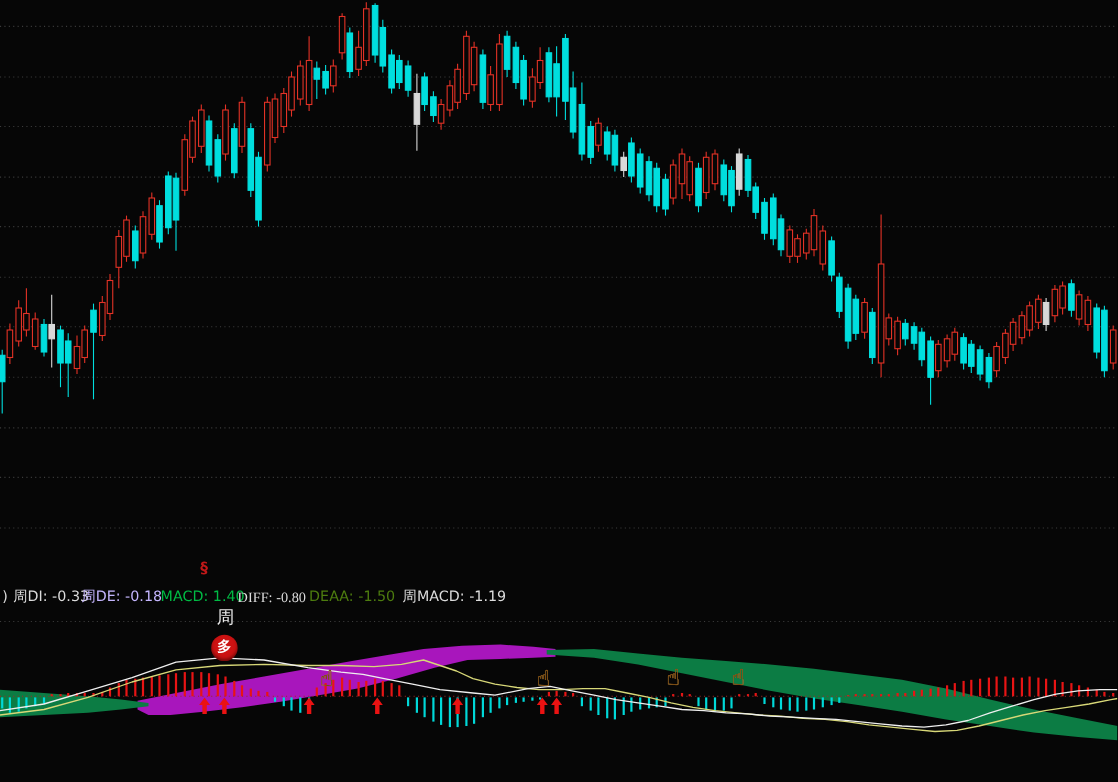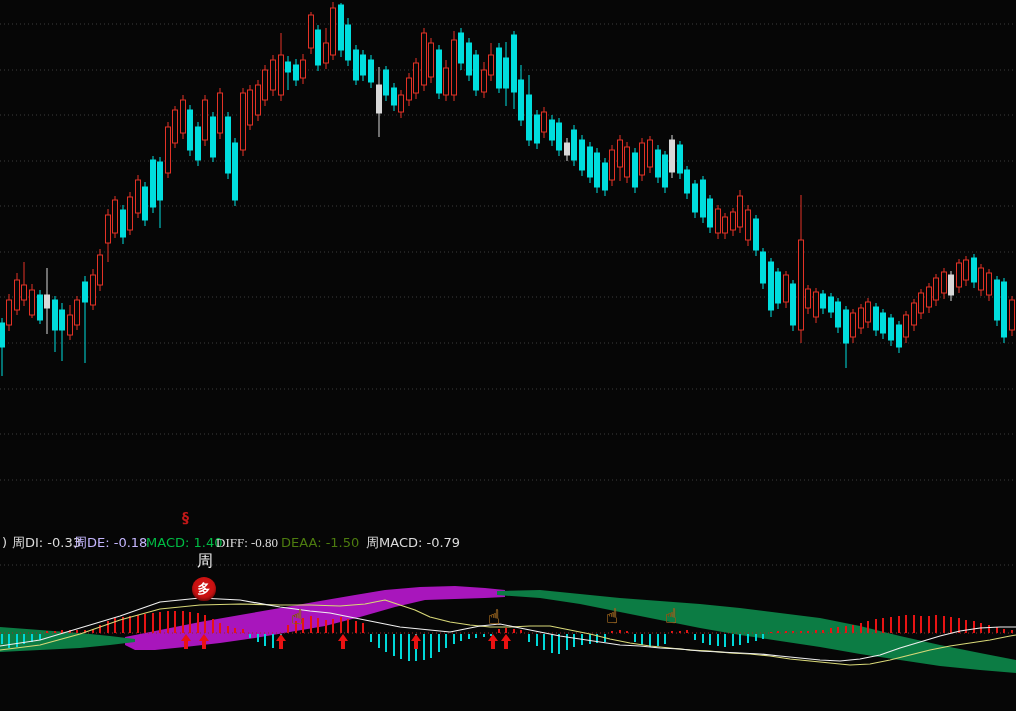--- a/index.html
+++ b/index.html
@@ -477,21 +477,21 @@
       </g>
     </svg>
 
   <div class="param-row">
       <span style="left: 2px; color: rgb(220, 220, 220);">)</span>
       <span style="left: 12px; color: rgb(220, 220, 220);">周DI: -0.33</span>
       <span style="left: 74px; color: #c4b5fd;">周DE: -0.18</span>
       <span style="left: 146px; color: rgb(0, 187, 68);">MACD: 1.40</span>
       <span style="left: 216px; color: rgb(220, 220, 220); font-family: Liberation Serif, serif;">DIFF: -0.80</span>
       <span style="left: 281px; color: #4d7c0f;">DEAA: -1.50</span>
-      <span style="left: 366px; color: rgb(220, 220, 220);">周MACD: -0.79</span>
+      <span style="left: 366px; color: rgb(220, 220, 220);">周MACD: -1.19</span>
     </div>
 
   <div class="marker sig-s" style="color: rgb(192, 24, 24);">§</div>
 
   <div class="marker week-label" style="color: rgb(232, 232, 232);">周</div>
 
   <div class="marker badge" style="background: rgb(204, 18, 18); color: rgb(255, 255, 255);">多</div>
 
 </div>
 

